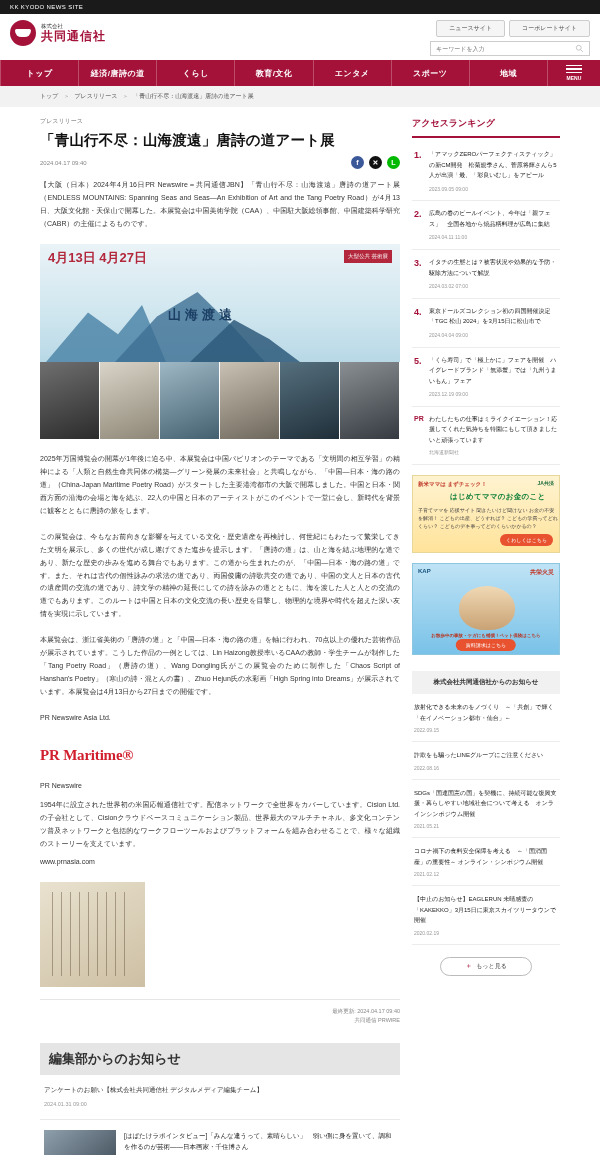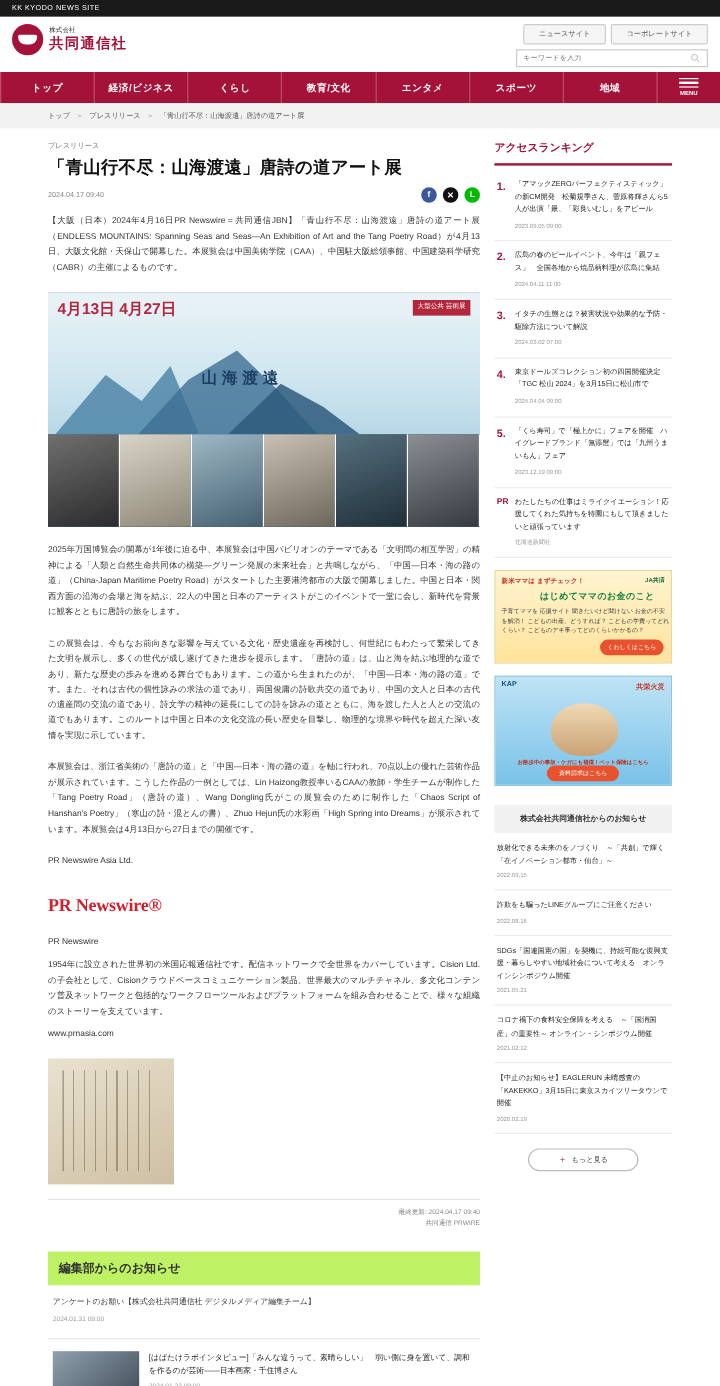--- a/index.html
+++ b/index.html
@@ -204,21 +204,21 @@
   .newsw .right { flex:1; display:flex; align-items:center; justify-content:center; }
   .newsw .word { font-size:27px; font-weight:bold; color:#444; font-family:"Liberation Sans", sans-serif;}
 
   .updated {
     text-align:right; font-size:5.5px; color:#888; line-height:1.7;
     border-top:1px solid #e5e5e5; padding-top:7px; margin-top:6px;
   }
 
   
   .sec-head {
-    background:#bef264; font-size:10px; font-weight:bold; color:#333;
+    background:#e5e5e5; font-size:13px; font-weight:bold; color:#333;
     padding:7px 9px; margin-top:18px;
   }
   .notice-line {
     font-size:6.5px; color:#333; padding:9px 4px; border-bottom:1px solid #e9e9e9;
     line-height:1.7;
   }
   .ed-item {
     display:flex; gap:8px; padding:10px 4px; border-bottom:1px solid #e9e9e9; align-items:flex-start;
   }
   .ed-thumb { width:72px; height:45px; flex:none; }
@@ -296,21 +296,21 @@
       <svg class="search-ico" viewBox="0 0 24 24">
         <circle cx="10" cy="10" r="6.5" fill="none" stroke="#777" stroke-width="2"></circle>
         <line x1="15" y1="15" x2="21" y2="21" stroke="#777" stroke-width="2"></line>
       </svg>
     </div>
   </div>
 </div>
 
 <div class="nav">
   <div class="nav-item">トップ</div>
-  <div class="nav-item">経済/ビジネス</div>
+  <div class="nav-item">経済/唐詩の道</div>
   <div class="nav-item">くらし</div>
   <div class="nav-item">教育/文化</div>
   <div class="nav-item">エンタメ</div>
   <div class="nav-item">スポーツ</div>
   <div class="nav-item">地域</div>
   <div class="nav-menu">
     <span class="bars">
         <i></i>
         <i></i>
         <i></i>
@@ -362,21 +362,21 @@
         <div class="cell"></div>
       </div>
     </div>
 
     <div class="para">2025年万国博覧会の開幕が1年後に迫る中、本展覧会は中国パビリオンのテーマである「文明間の相互学習」の精神による「人類と自然生命共同体の構築―グリーン発展の未来社会」と共鳴しながら、「中国―日本・海の路の道」（China-Japan Maritime Poetry Road）がスタートした主要港湾都市の大阪で開幕しました。中国と日本・関西方面の沿海の会場と海を結ぶ、22人の中国と日本のアーティストがこのイベントで一堂に会し、新時代を背景に観客とともに唐詩の旅をします。</div>
     <div class="para">この展覧会は、今もなお前向きな影響を与えている文化・歴史遺産を再検討し、何世紀にもわたって繁栄してきた文明を展示し、多くの世代が成し遂げてきた進歩を提示します。「唐詩の道」は、山と海を結ぶ地理的な道であり、新たな歴史の歩みを進める舞台でもあります。この道から生まれたのが、「中国―日本・海の路の道」です。また、それは古代の個性詠みの求法の道であり、両国俊庸の詩歌共交の道であり、中国の文人と日本の古代の遺産間の交流の道であり、詩文学の精神の延長にしての詩を詠みの道とともに、海を渡した人と人との交流の道でもあります。このルートは中国と日本の文化交流の長い歴史を目撃し、物理的な境界や時代を超えた深い友情を実現に示しています。</div>
     <div class="para">本展覧会は、浙江省美術の「唐詩の道」と「中国―日本・海の路の道」を軸に行われ、70点以上の優れた芸術作品が展示されています。こうした作品の一例としては、Lin Haizong教授率いるCAAの教師・学生チームが制作した「Tang Poetry Road」（唐詩の道）、Wang Dongling氏がこの展覧会のために制作した「Chaos Script of Hanshan's Poetry」（寒山の詩・混とんの書）、Zhuo Hejun氏の水彩画「High Spring into Dreams」が展示されています。本展覧会は4月13日から27日までの開催です。</div>
     <div class="para">PR Newswire Asia Ltd.</div>
 
     <div class="prnw-logo">
-      <span>PR</span><span> Newswire®</span>
+      <span>PR</span><span> Maritime®</span>
     </div>
 
     <div class="para" style="margin-bottom:6px;">PR Newswire</div>
     <div class="para">1954年に設立された世界初の米国応報通信社です。配信ネットワークで全世界をカバーしています。Cision Ltd.の子会社として、Cisionクラウドベースコミュニケーション製品、世界最大のマルチチャネル、多文化コンテンツ普及ネットワークと包括的なワークフローツールおよびプラットフォームを組み合わせることで、様々な組織のストーリーを支えています。</div>
     <div class="para" style="margin-top:-8px;">www.prnasia.com</div>
 
     <div class="newsw">
       <div class="left"></div>
     </div>
 

